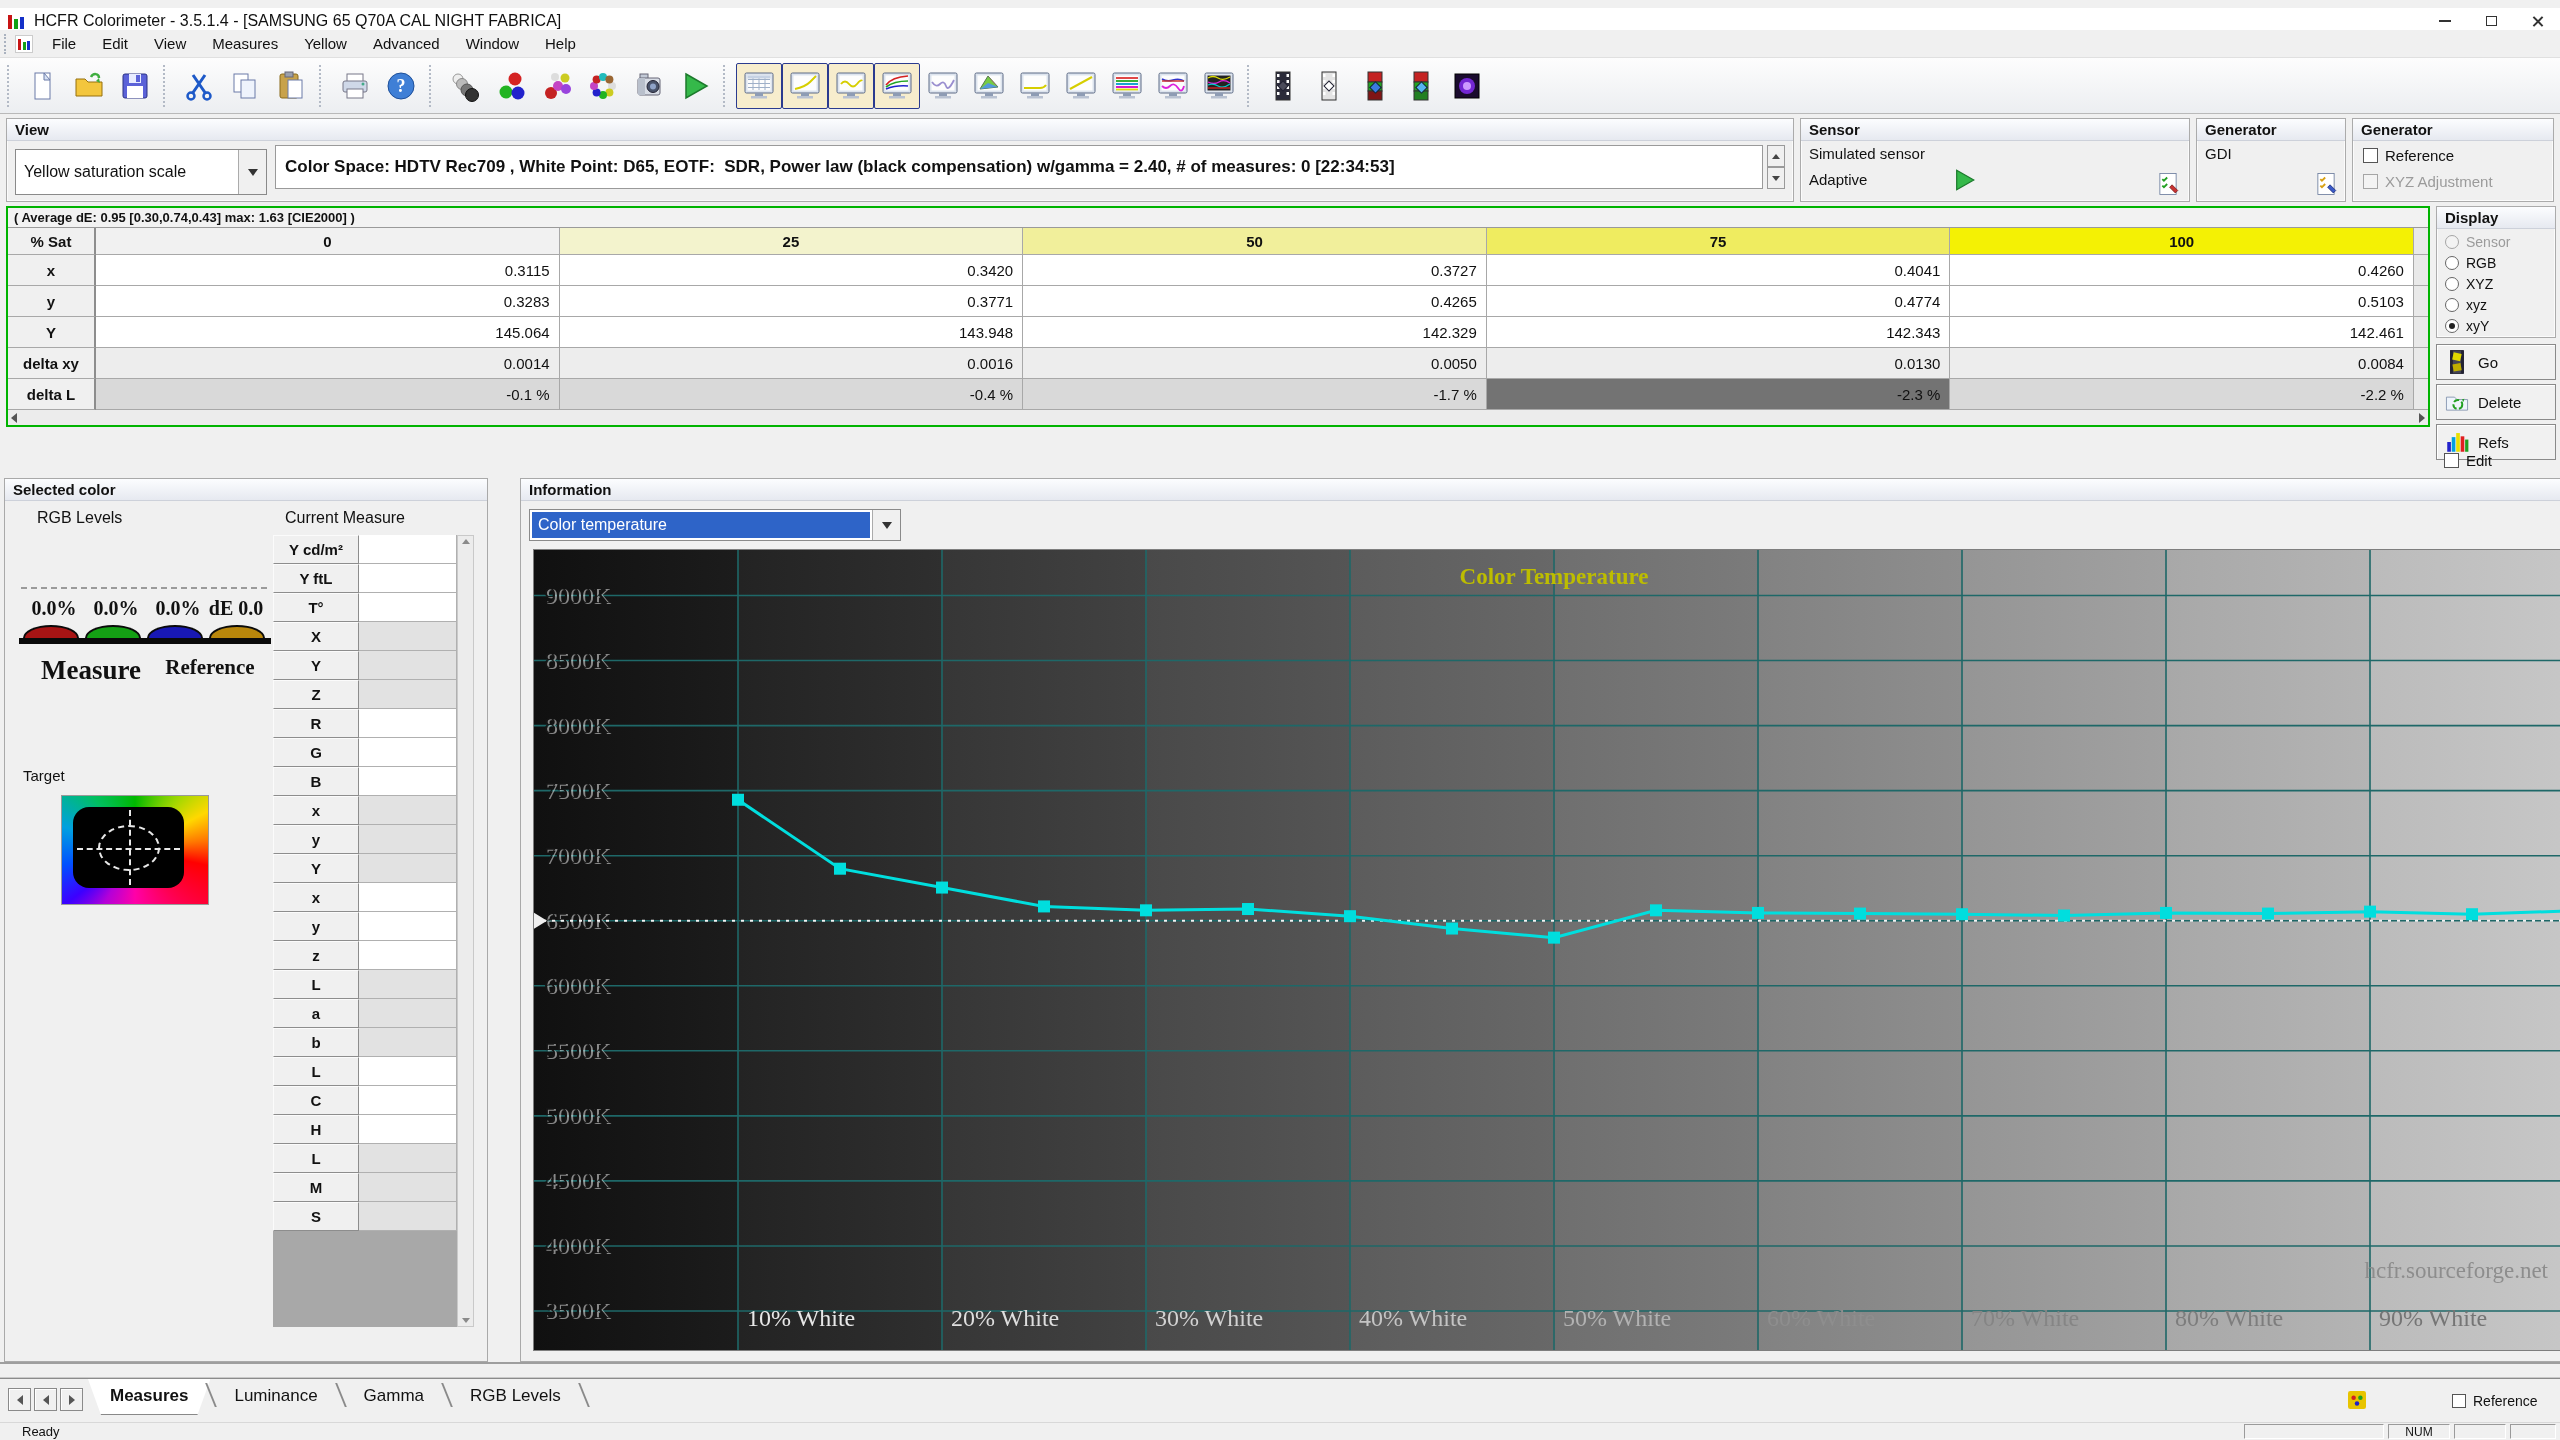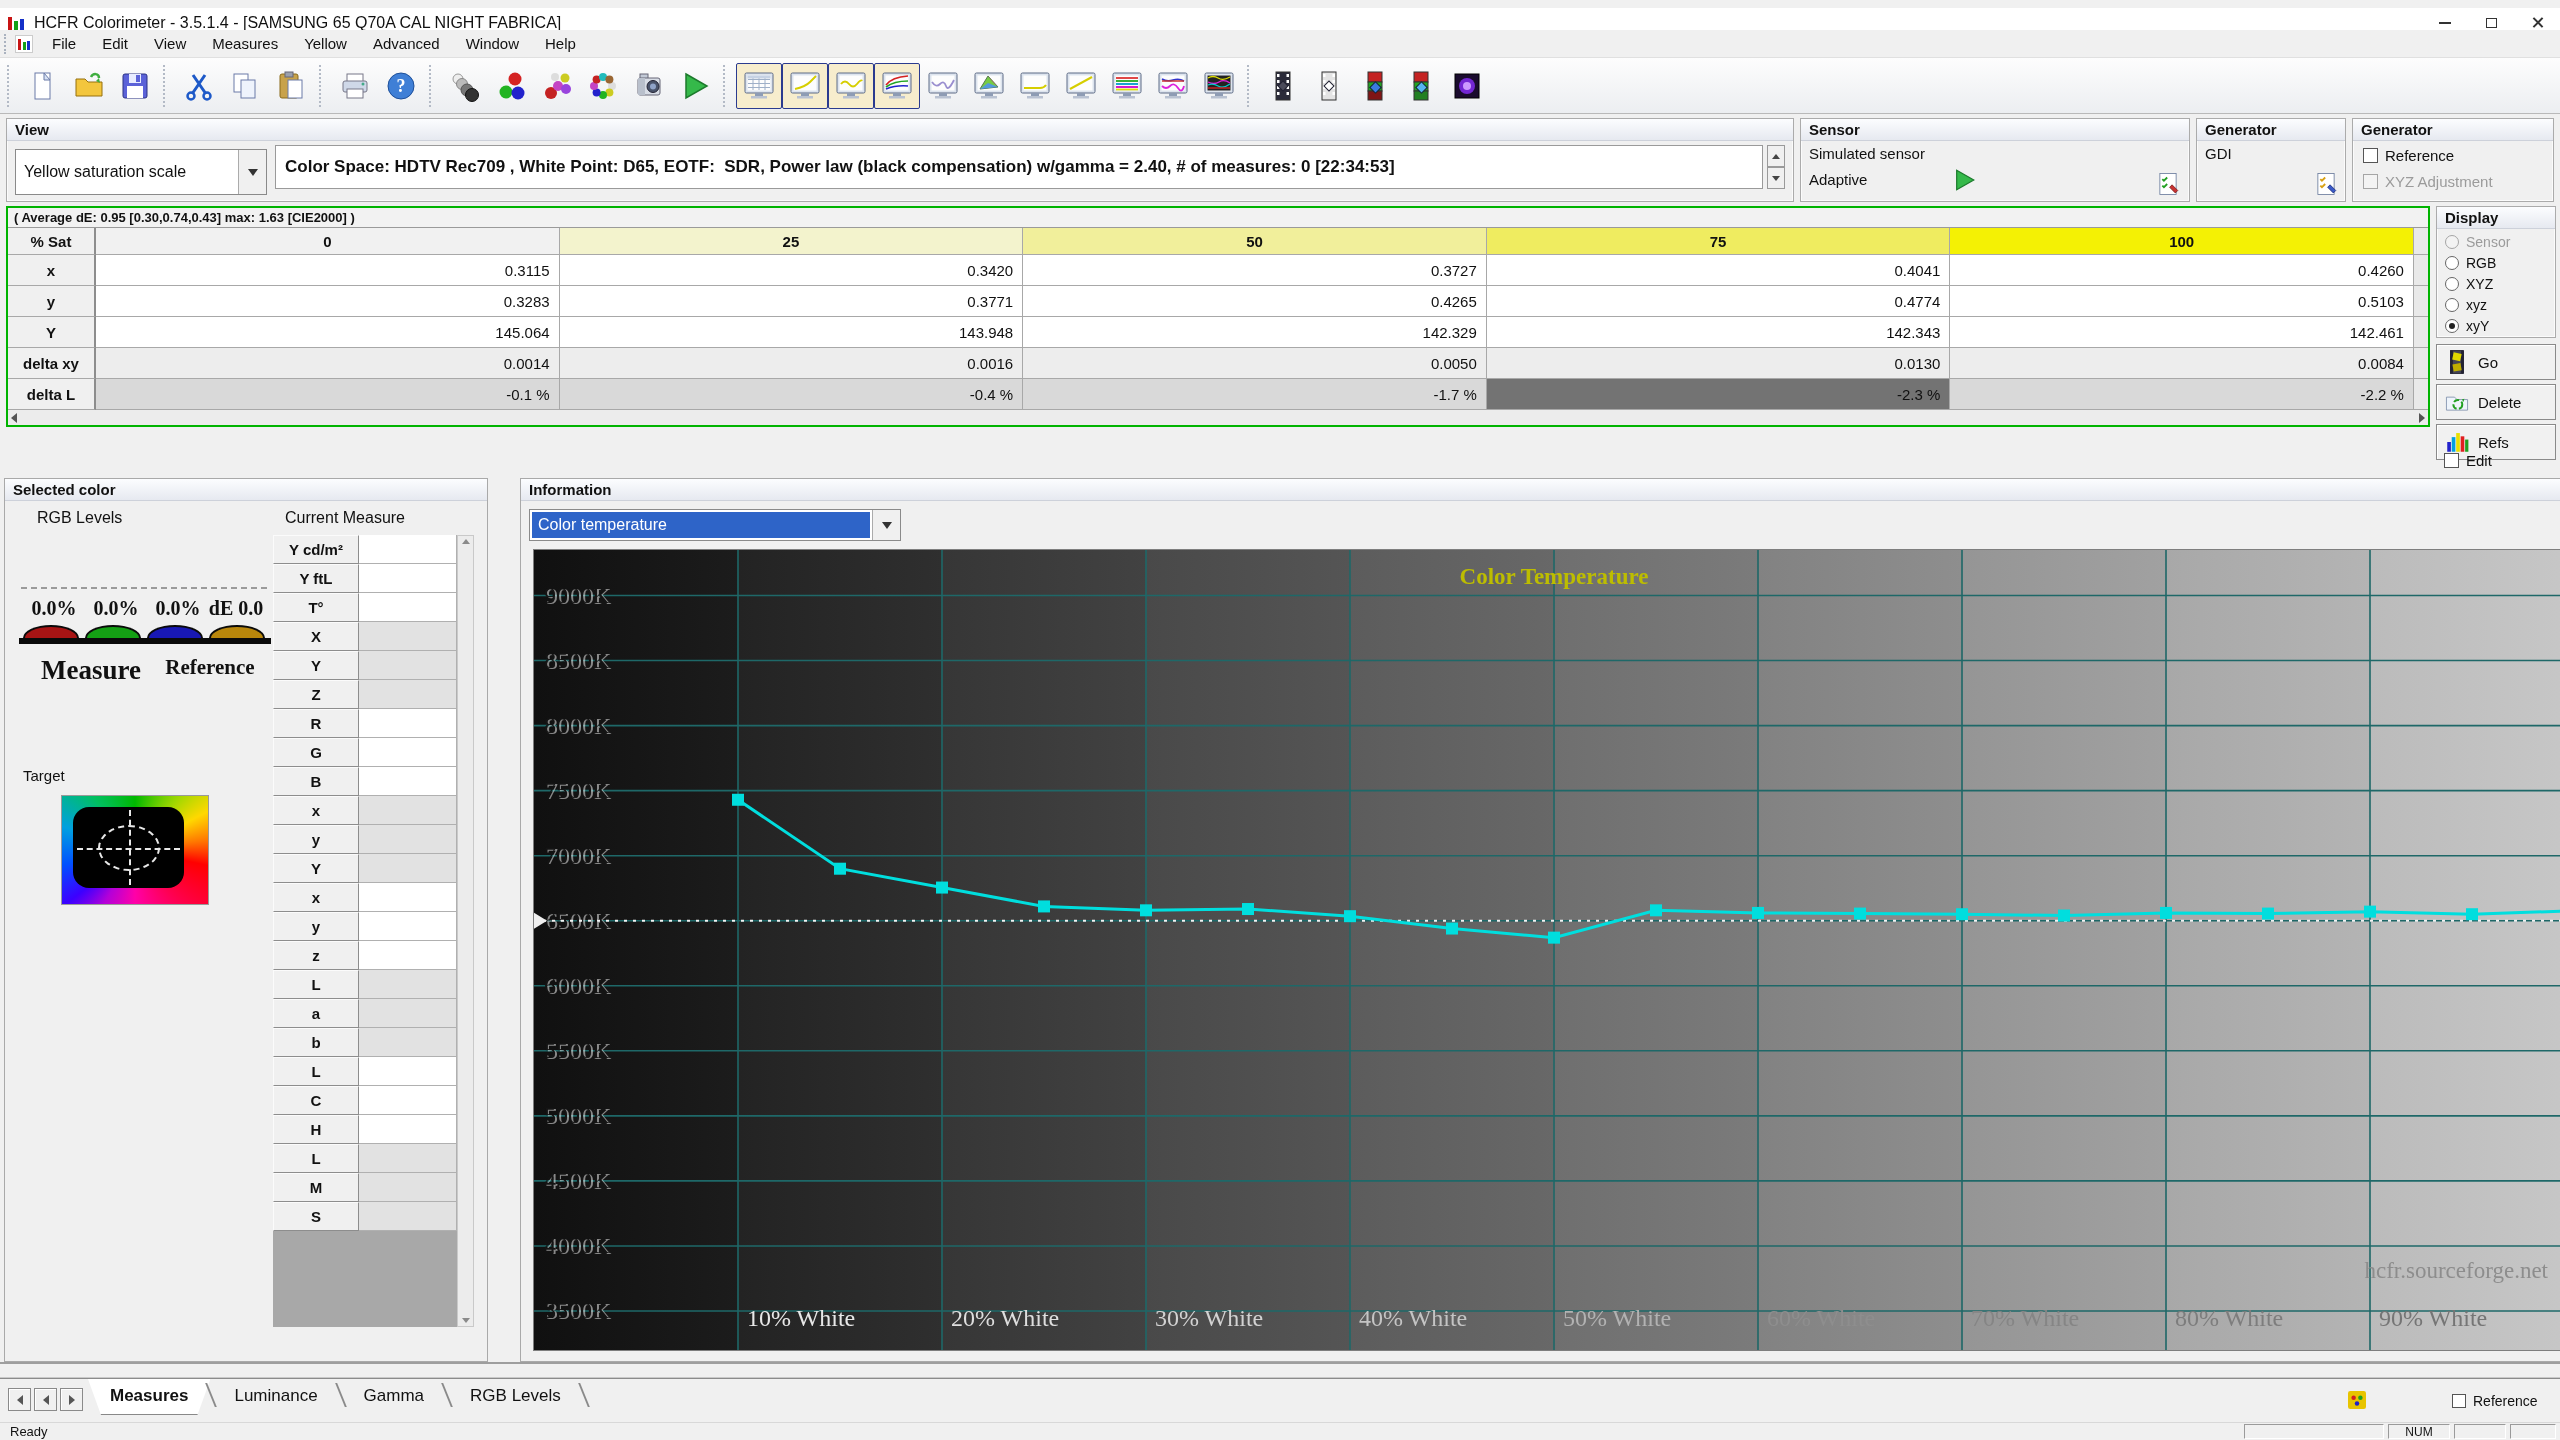--- a/index.html
+++ b/index.html
@@ -1,20 +1,20 @@
 <!DOCTYPE html>
 <html><head>
 <meta charset="utf-8">
 <style>
   *{box-sizing:border-box;margin:0;padding:0}
   html,body{width:2560px;height:1440px;overflow:hidden}
   body{font-family:"Liberation Sans",sans-serif;background:#f0f0f0;position:relative;color:#111}
   .abs{position:absolute}
   
-  .titlebar{position:absolute;top:8px;left:0;width:2560px;height:30px;background:#fff;display:flex;align-items:center;border-bottom:1px solid #0f172a}
+  .titlebar{position:absolute;top:8px;left:0;width:2560px;height:30px;background:#fff;display:flex;align-items:center;border-bottom:4px solid #0f172a}
   .app-icon{width:20px;height:20px;margin:0 8px 0 6px;position:relative;background:#fff;display:flex;align-items:flex-end;gap:2px;padding:2px}
   .app-icon i{display:block;width:4px}
   .title-text{font-size:16px;color:#111}
   .win-controls{margin-left:auto;display:flex;height:30px}
   .win-btn{width:46px;height:30px;display:flex;align-items:center;justify-content:center;position:relative}
   .glyph-min{width:12px;height:2px;background:#333}
   .glyph-max{width:11px;height:10px;border:1.5px solid #333}
   .glyph-close{position:relative;width:13px;height:13px}
   .glyph-close i,.glyph-close b{position:absolute;left:6px;top:0;width:2px;height:13px;background:#333}
   .glyph-close i{transform:rotate(45deg)}.glyph-close b{transform:rotate(-45deg)}
@@ -904,20 +904,20 @@
       <circle cx="11" cy="6" r="2" fill="#20a020"></circle>
       <circle cx="8" cy="11" r="2" fill="#2020c8"></circle>
     </svg>
   <div class="cb" style="left:2452px;top:14px;font-size:14px">
       <span class="box" style="width:14px;height:14px"></span>
       <span>Reference</span>
     </div>
 </div>
 
 <div class="statusbar">
-  <span style="margin-left:10px">Ready</span>
+  <span style="margin-left:22px">Ready</span>
   <div id="status-panels" style="margin-left:auto;display:flex;align-items:center">
       <div class="spanel" style="width: 140px;"></div>
       <div class="spanel" style="width: 62px;">NUM</div>
       <div class="spanel" style="width: 52px;"></div>
       <div class="spanel" style="width: 46px;"></div>
     </div>
 </div>
 
 </body></html>

